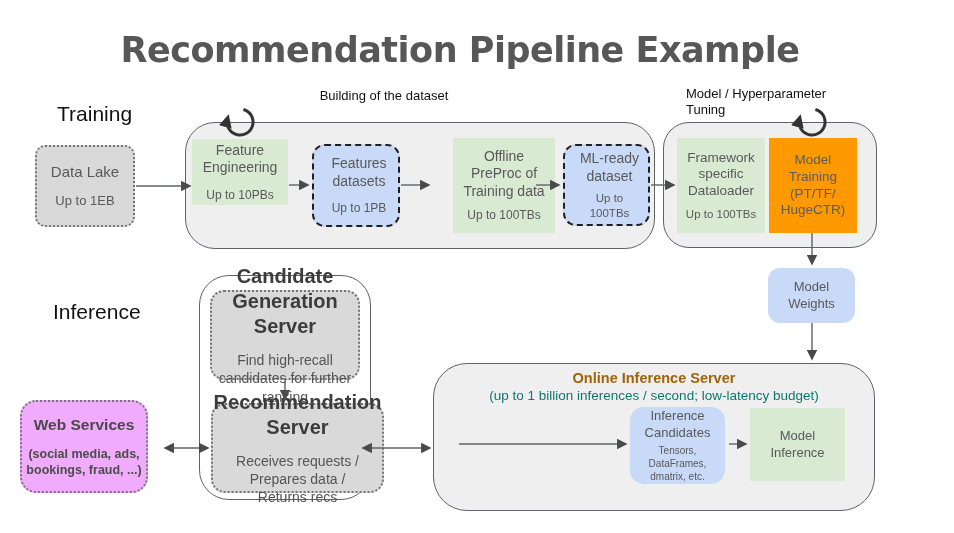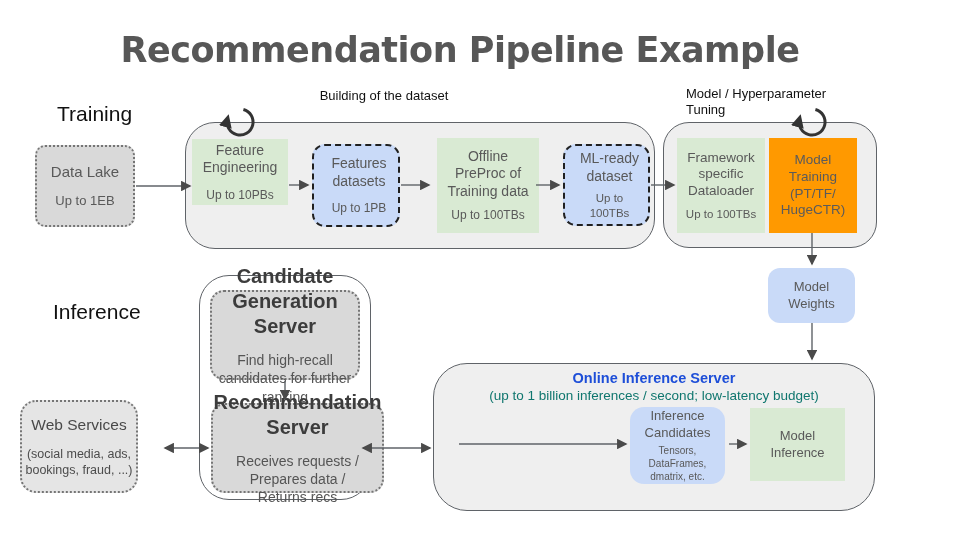--- a/index.html
+++ b/index.html
@@ -15,21 +15,21 @@
   .white-container{border:1.5px solid #5f6368;background:#ffffff;}
   .node{display:flex;flex-direction:column;align-items:center;justify-content:center;
         text-align:center;color:#595959;}
   .node .tl{font-size:14px;line-height:1.25;}
   .node .sub{font-size:12px;line-height:1.25;margin-top:11px;}
   .dashed-blue{border:2px dashed #1f1f1f;border-radius:13px;padding-left:6px;}
   .dotted-gray{border:2px dotted #757575;}
   .r10{border-radius:10px;} .r12{border-radius:12px;} .r14{border-radius:14px;} .r16{border-radius:16px;}
   .server .tl{font-size:20px;font-weight:700;color:#3c3c3c;line-height:1.25;}
   .server .sub{font-size:14px;color:#555;margin-top:12px;line-height:1.3;}
-  .oi-title{font-size:14.5px;font-weight:700;color:#1d4ed8;text-align:center;}
+  .oi-title{font-size:14.5px;font-weight:700;color:#a16207;text-align:center;}
   .oi-sub{font-size:13.5px;color:#0f766e;text-align:center;}
   svg.overlay{position:absolute;left:0;top:0;pointer-events:none;}
 </style>
 </head>
 <body>
 
 <div class="canvas">
 
   <div class="abs title">Recommendation Pipeline Example</div>
   <div class="abs seclabel" style="left:57px;top:102px;">Training</div>
@@ -64,21 +64,21 @@
   <div class="abs node dashed-blue" style="left: 312px; top: 144px; width: 88px; height: 83px; background: rgb(201, 218, 248);">
     <div class="tl">
         <div>Features</div>
         <div>datasets</div>
       </div>
     <div class="sub">
         <div>Up to 1PB</div>
       </div>
   </div>
 
-  <div class="abs node" style="left: 437px; top: 138px; width: 102px; height: 95px; background: rgb(217, 234, 211);">
+  <div class="abs node" style="left: 453px; top: 138px; width: 102px; height: 95px; background: rgb(217, 234, 211);">
     <div class="tl">
         <div>Offline</div>
         <div>PreProc of</div>
         <div>Training data</div>
       </div>
     <div class="sub" style="margin-top:8px;">
         <div>Up to 100TBs</div>
       </div>
   </div>
 
@@ -137,21 +137,21 @@
         <div>Recommendation</div>
         <div>Server</div>
       </div>
     <div class="sub">
         <div>Receives requests /</div>
         <div>Prepares data /</div>
         <div>Returns recs</div>
       </div>
   </div>
 
-  <div class="abs node dotted-gray r16" style="left: 20px; top: 400px; width: 118px; height: 93px; background: #e5e5e5;">
+  <div class="abs node dotted-gray r16" style="left: 20px; top: 400px; width: 128px; height: 93px; background: #f0abfc; font-weight: bold;">
     <div class="tl" style="font-size:15.5px;color:#494949;">
         <div>Web Services</div>
       </div>
     <div class="sub" style="font-size:12.5px;color:#4c4c4c;margin-top:13px;">
         <div>(social media, ads,</div>
         <div>bookings, fraud, ...)</div>
       </div>
   </div>
 
   <div class="abs oi-title" style="left:433px;top:370px;width:442px;">Online Inference Server</div>

